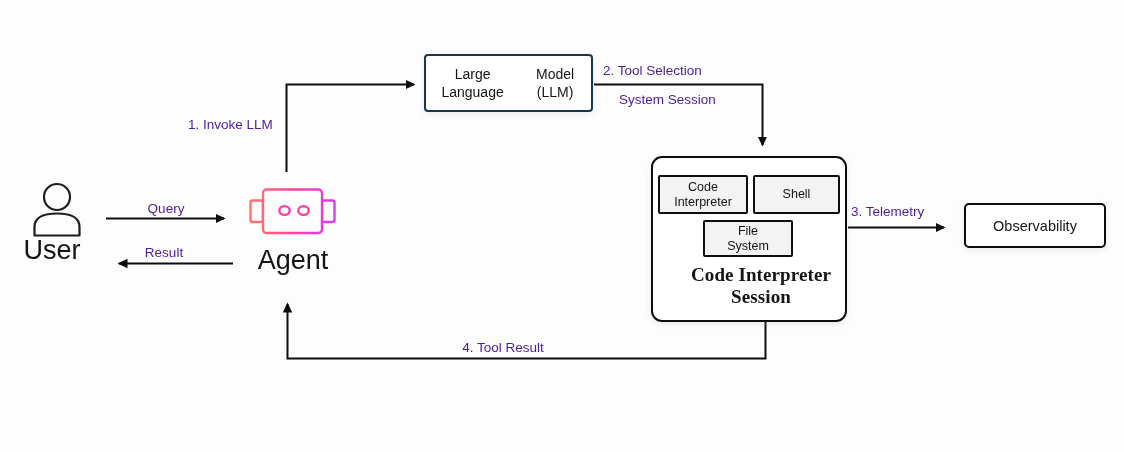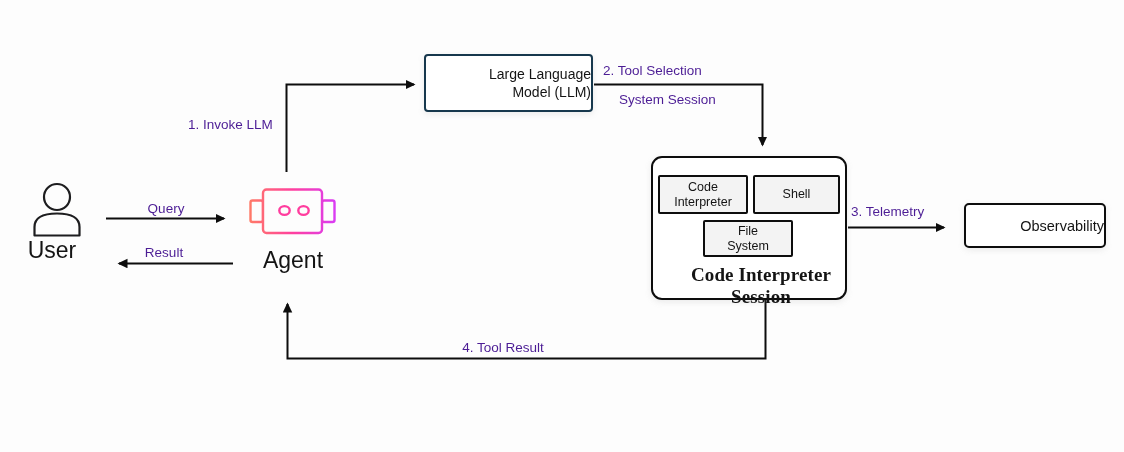--- a/index.html
+++ b/index.html
@@ -21,46 +21,46 @@
     font-size: 13.5px;
     line-height: 15px;
     white-space: nowrap;
     color: #4c1d95;
   }
   .edge-label.centered { transform: translateX(-50%); }
 
   
   .node-label {
     position: absolute;
-    font-size: 23px;
+    font-size: 27px;
     line-height: 24px;
     white-space: nowrap;
     transform: translateX(-50%);
     color: #141414;
   }
 
   
   .box {
     position: absolute;
     background: #ffffff;
     display: flex;
-    flex-direction: column;
-    align-items: flex-end;
+    flex-direction: row;
+    align-items: center;
     justify-content: center;
     text-align: center;
   }
   .llm-box {
     left: 424px; top: 54px; width: 169px; height: 58px;
     border: 2px solid #17384d;
     border-radius: 4px;
     font-size: 14px; line-height: 18px;
     box-shadow: 0 2px 6px rgba(150,150,150,0.18);
   }
   .session-box {
-    left: 651px; top: 156px; width: 196px; height: 144px;
+    left: 651px; top: 156px; width: 196px; height: 166px;
     border: 2.5px solid #0d0d0d;
     border-radius: 11px;
     box-shadow: 0 2px 6px rgba(150,150,150,0.18);
   }
   .inner-box {
     position: absolute;
     background: #f3f3f3;
     border: 2px solid #0d0d0d;
     border-radius: 2px;
     display: flex;

